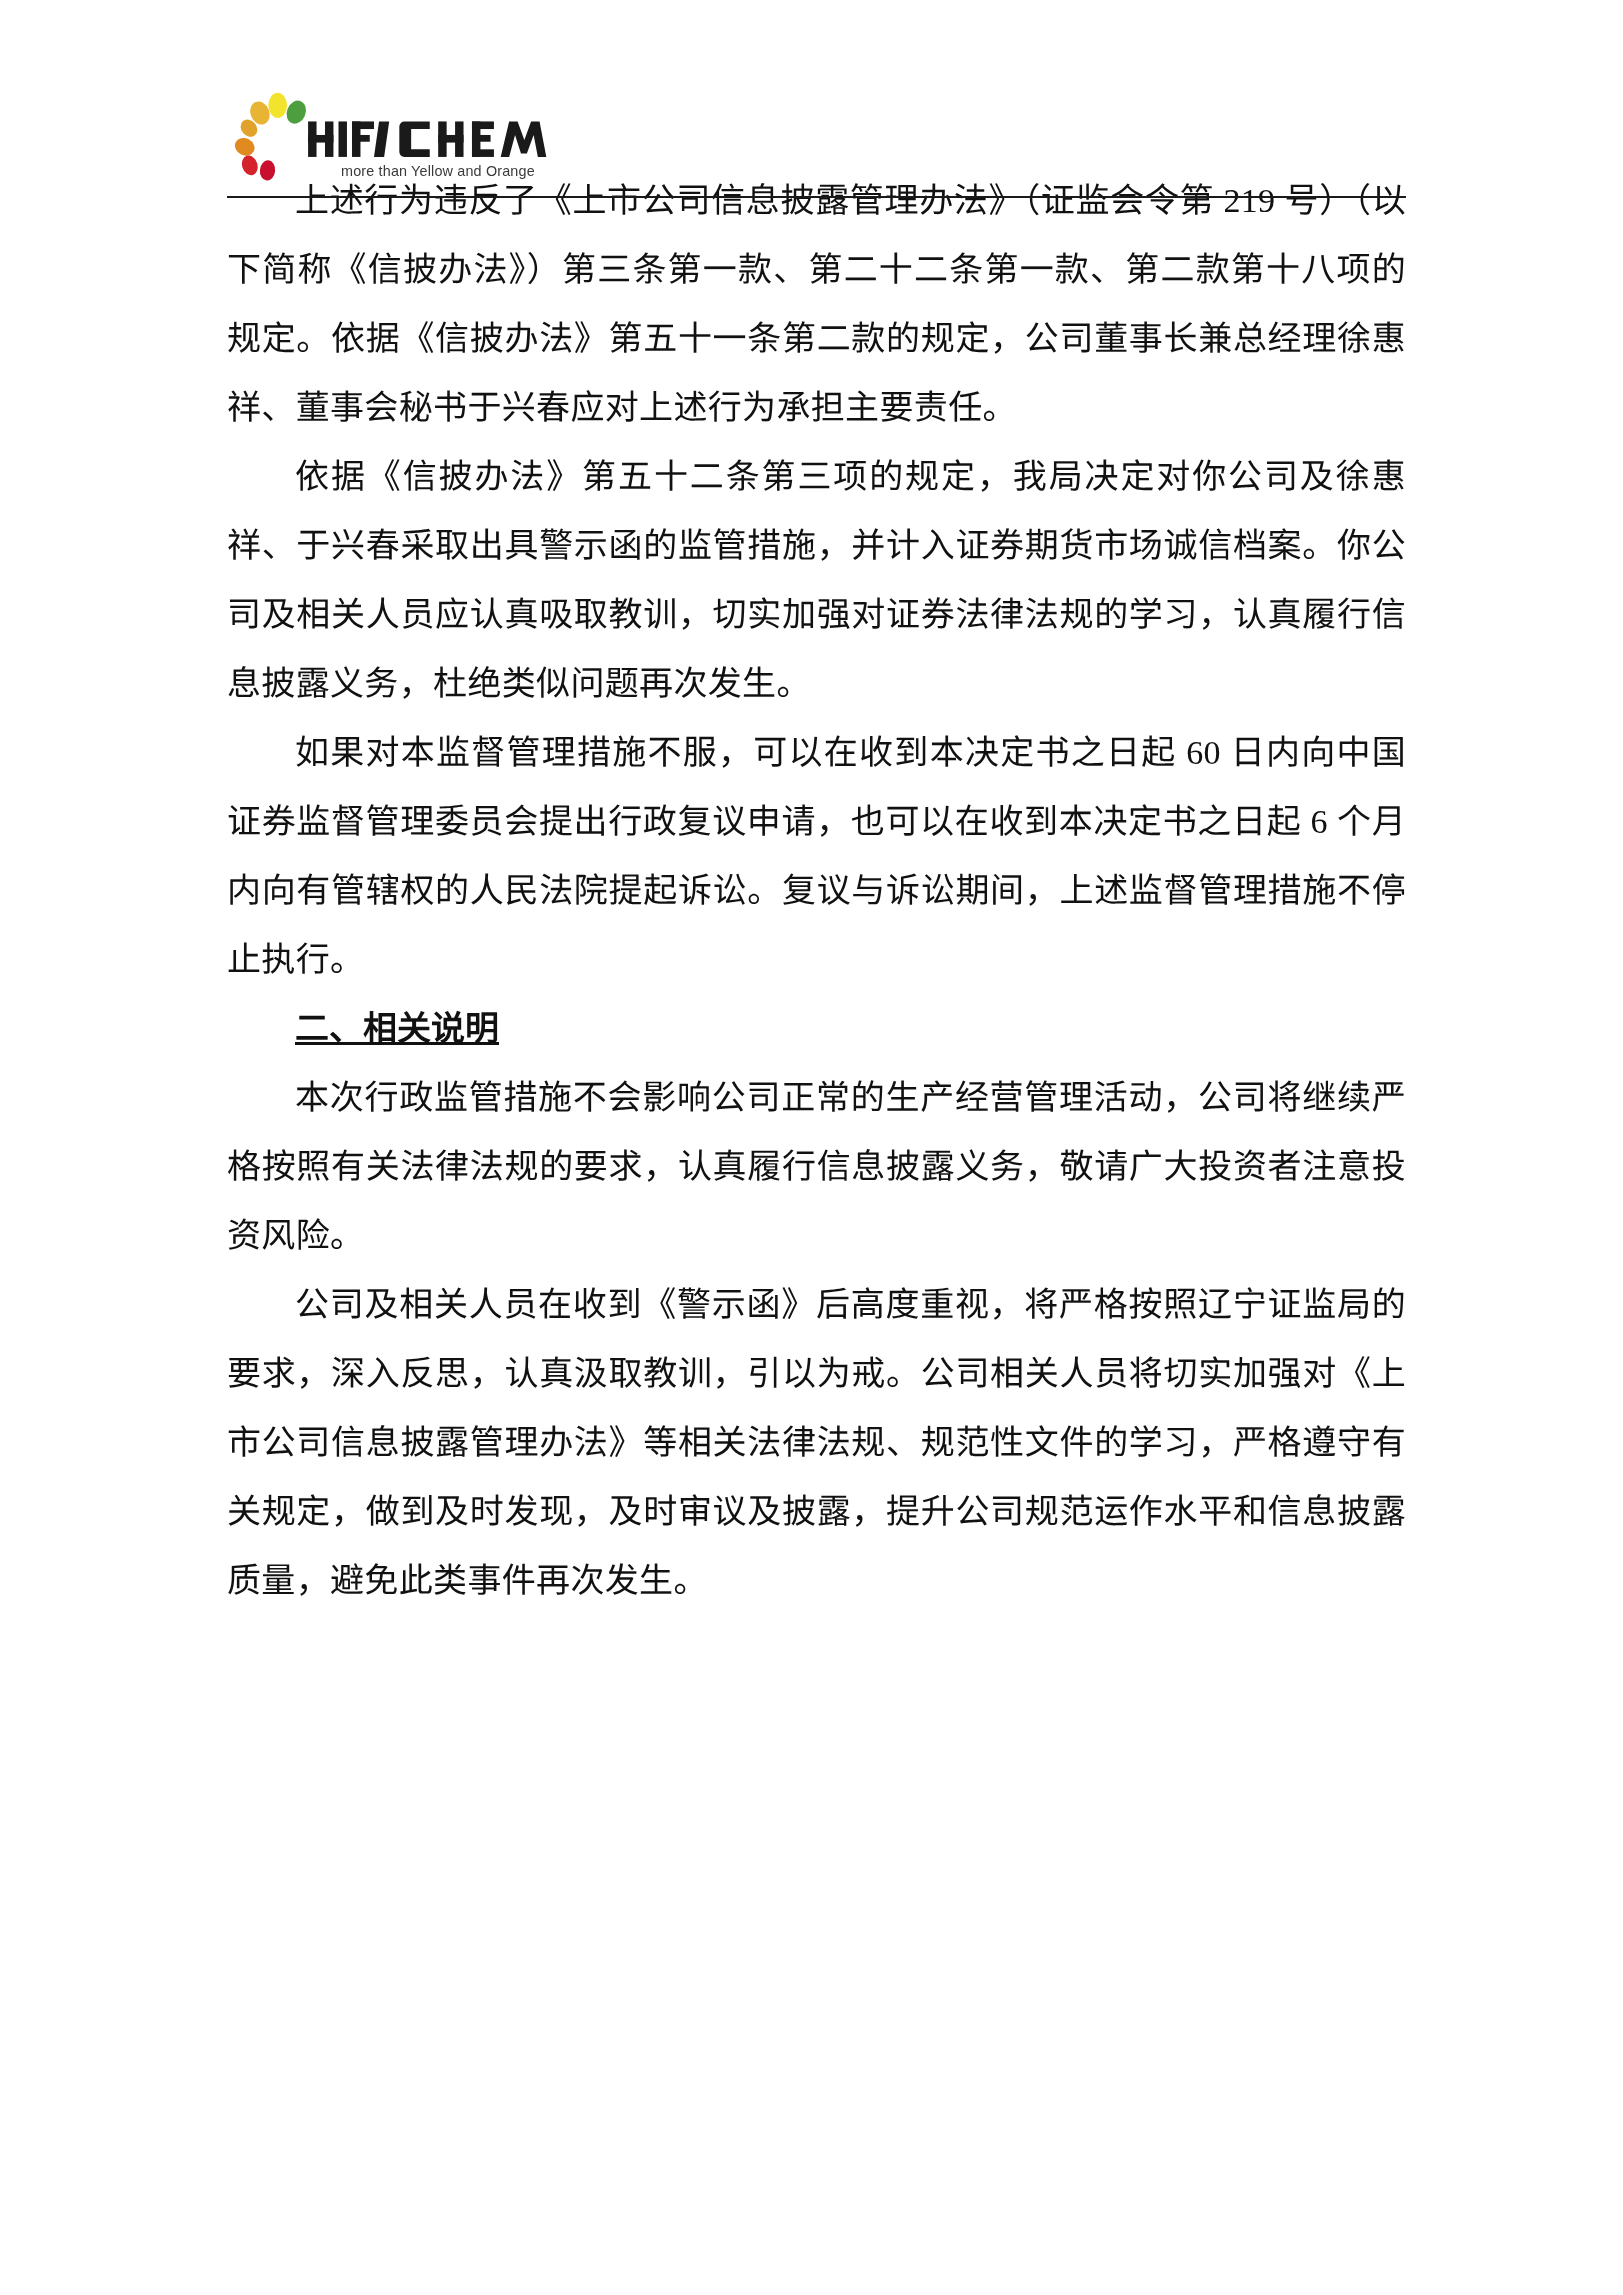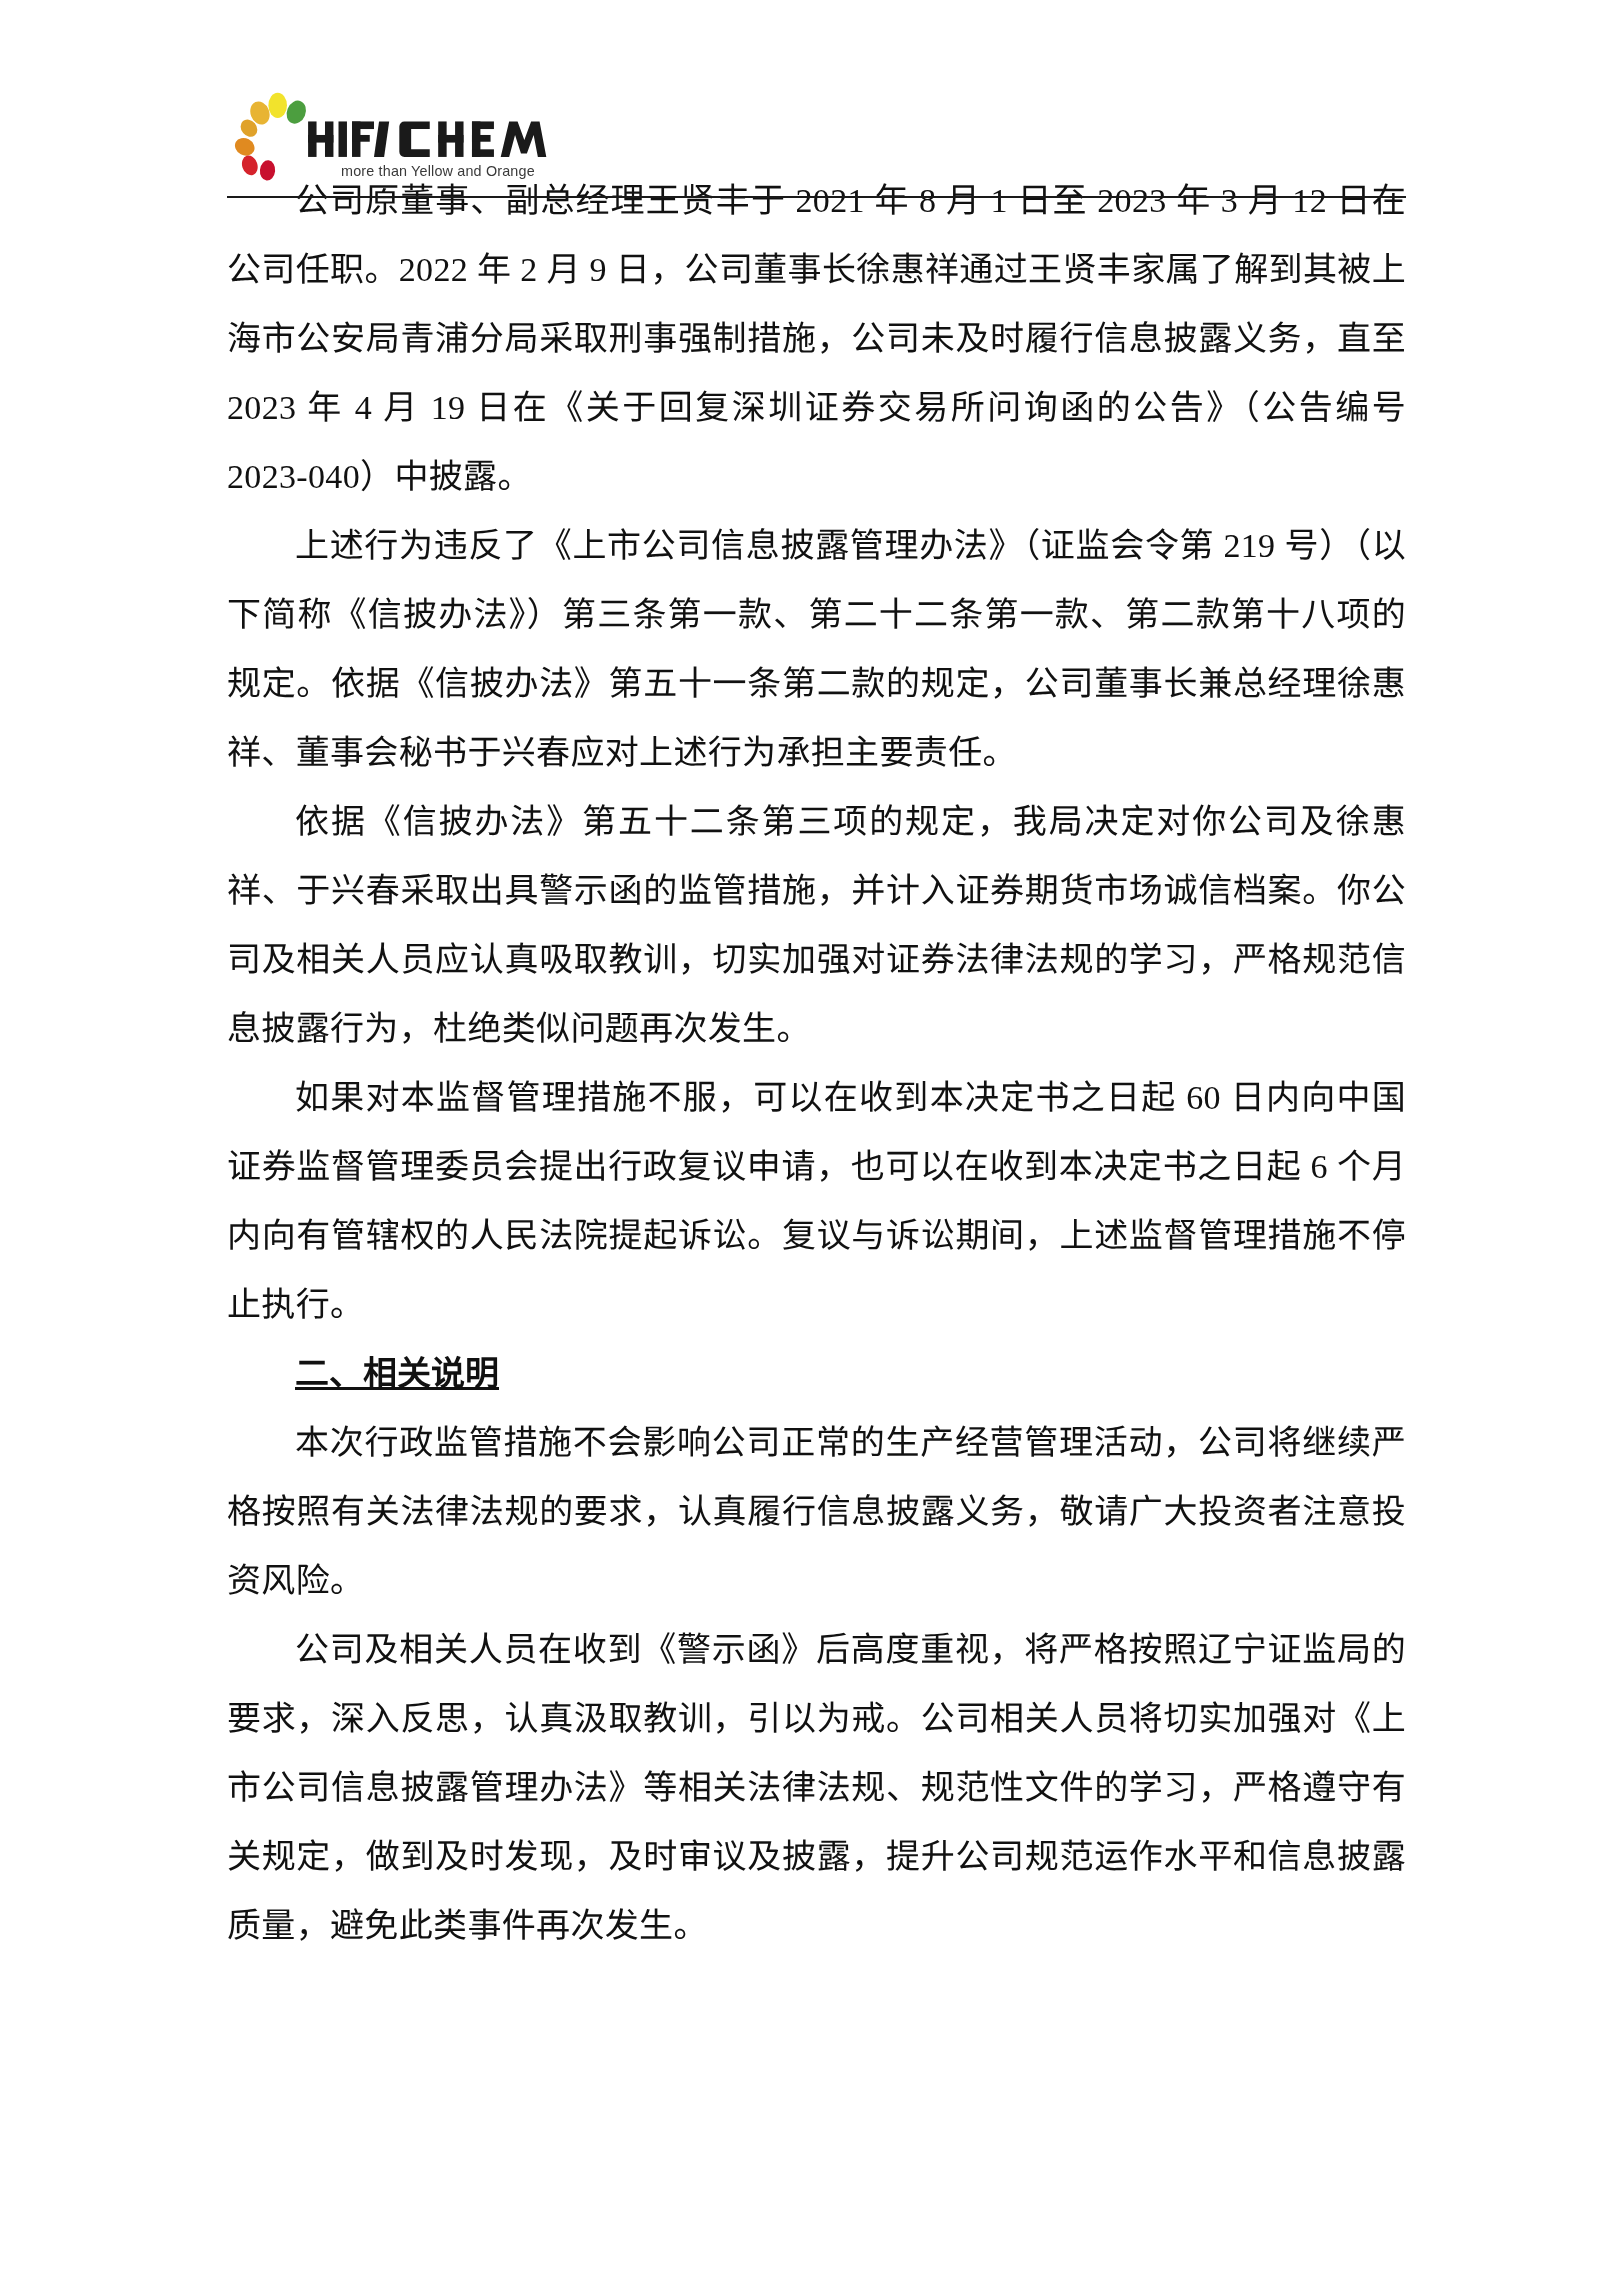--- a/index.html
+++ b/index.html
@@ -124,23 +124,22 @@
             <polygon points="324,78 334,36 344,36 352,58 360,36 370,36 378,78 368,78 363,52 355,74 348,74 341,52 334,78"></polygon>
           </g>
 
           <text x="135" y="101" font-family="Liberation Sans, DejaVu Sans, sans-serif" font-size="17" fill="#3A3A3A" letter-spacing="0.2">more than Yellow and Orange</text>
         </svg>
       </div>
       <div class="rule"></div>
     </div>
 
     <div class="body-text">
-      <p class="para">公司原董事、副总经理王贤丰于 2021 年 8 月 1 日至 2023 年 3 月 12 日在公司任职。2022 年 2 月 9 日，公司董事长徐惠祥通过王贤丰家属了解到其被上海市公安局青浦分局采取刑事强制措施，公司未及时履行信息披露义务，直至 2023 年 4 月 19 日在《关于回复深圳证券交易所问询函的公告》（公告编号 2023-040）中披露。</p>
       <p class="para">上述行为违反了《上市公司信息披露管理办法》（证监会令第 219 号）（以下简称《信披办法》）第三条第一款、第二十二条第一款、第二款第十八项的规定。依据《信披办法》第五十一条第二款的规定，公司董事长兼总经理徐惠祥、董事会秘书于兴春应对上述行为承担主要责任。</p>
-      <p class="para">依据《信披办法》第五十二条第三项的规定，我局决定对你公司及徐惠祥、于兴春采取出具警示函的监管措施，并计入证券期货市场诚信档案。你公司及相关人员应认真吸取教训，切实加强对证券法律法规的学习，严格规范信息披露行为，杜绝类似问题再次发生。</p>
+      <p class="para">依据《信披办法》第五十二条第三项的规定，我局决定对你公司及徐惠祥、于兴春采取出具警示函的监管措施，并计入证券期货市场诚信档案。你公司及相关人员应认真吸取教训，切实加强对证券法律法规的学习，认真履行信息披露义务，杜绝类似问题再次发生。</p>
       <p class="para">如果对本监督管理措施不服，可以在收到本决定书之日起 60 日内向中国证券监督管理委员会提出行政复议申请，也可以在收到本决定书之日起 6 个月内向有管辖权的人民法院提起诉讼。复议与诉讼期间，上述监督管理措施不停止执行。</p>
       <h2 class="heading">二、相关说明</h2>
       <p class="para">本次行政监管措施不会影响公司正常的生产经营管理活动，公司将继续严格按照有关法律法规的要求，认真履行信息披露义务，敬请广大投资者注意投资风险。</p>
       <p class="para">公司及相关人员在收到《警示函》后高度重视，将严格按照辽宁证监局的要求，深入反思，认真汲取教训，引以为戒。公司相关人员将切实加强对《上市公司信息披露管理办法》等相关法律法规、规范性文件的学习，严格遵守有关规定，做到及时发现，及时审议及披露，提升公司规范运作水平和信息披露质量，避免此类事件再次发生。</p>
     </div>
 
   </div>
 </div>
 
 

